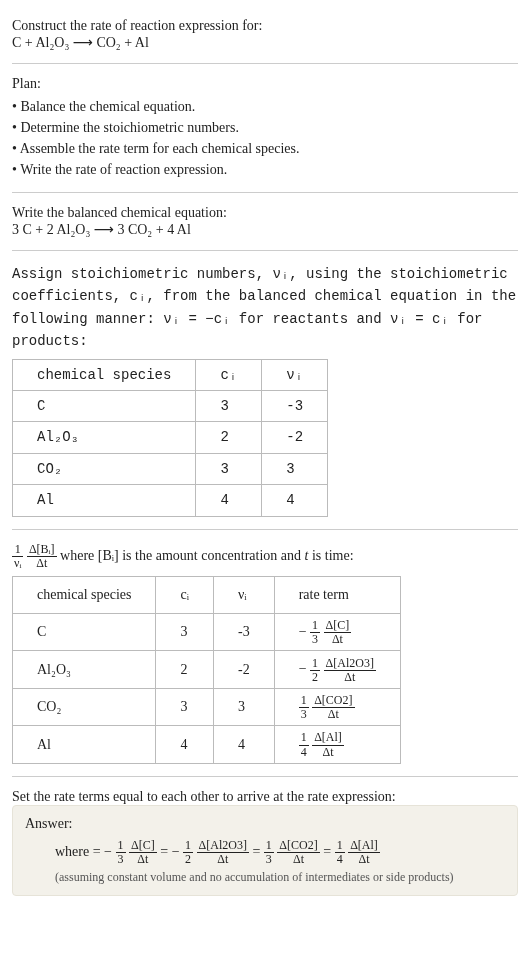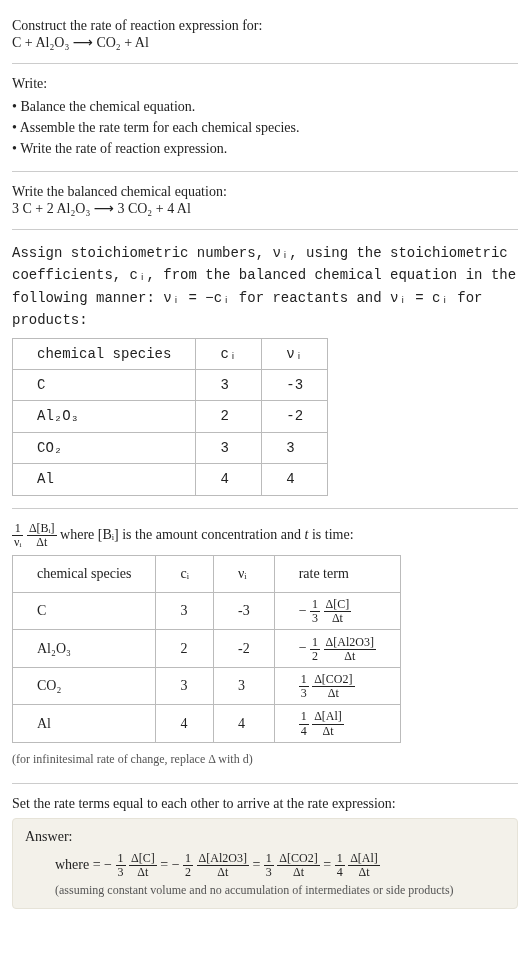--- a/index.html
+++ b/index.html
@@ -44,43 +44,43 @@
     .note {
       font-size: 12px;
       color: #555;
       margin-top: 4px;
     }
     .answer-box {
       background: #f3f1ea;
       border: 1px solid #e6e3d8;
       border-radius: 4px;
       padding: 10px 12px;
-      margin-top: 6px;
     }
     .answer-box .label { margin-bottom: 6px; }
     .answer-box .indent { padding-left: 30px; }
     .nowrap { white-space: nowrap; }
     .line-spaced { line-height: 1.6; font-family: Liberation Mono, monospace; }
     .term-line { line-height: 2.0; }
     .italic { font-style: italic; }
   </style>
 </head>
 <body>
 
 <div class="section">
   <div>Construct the rate of reaction expression for:</div>
   <div class="eq-line">C + Al₂O₃ ⟶ CO₂ + Al</div>
 </div>
 
 <hr class="divider">
 
 <div class="section">
-  <div>Write:</div>
+  <div>Plan:</div>
   <div class="plan-list">
     <div>• Balance the chemical equation.</div>
+    <div>• Determine the stoichiometric numbers.</div>
     <div>• Assemble the rate term for each chemical species.</div>
     <div>• Write the rate of reaction expression.</div>
   </div>
 </div>
 
 <hr class="divider">
 
 <div class="section">
   <div>Write the balanced chemical equation:</div>
   <div class="eq-line">3 C + 2 Al₂O₃ ⟶ 3 CO₂ + 4 Al</div>
@@ -189,21 +189,20 @@
       <td>
         <span class="nowrap">
           <span></span>
           <span class="frac"><span class="num">1</span><span class="den">4</span></span>
           <span class="frac"><span class="num">Δ[Al]</span><span class="den">Δt</span></span>
         </span>
       </td>
     </tr>
   </tbody>
     </table>
-  <div class="note">(for infinitesimal rate of change, replace Δ with d)</div>
 </div>
 
 <hr class="divider">
 
 <div class="section">
   <div>Set the rate terms equal to each other to arrive at the rate expression:</div>
   <div class="answer-box">
     <div class="label">Answer:</div>
     <div class="indent term-line">
       <span>where = </span>

